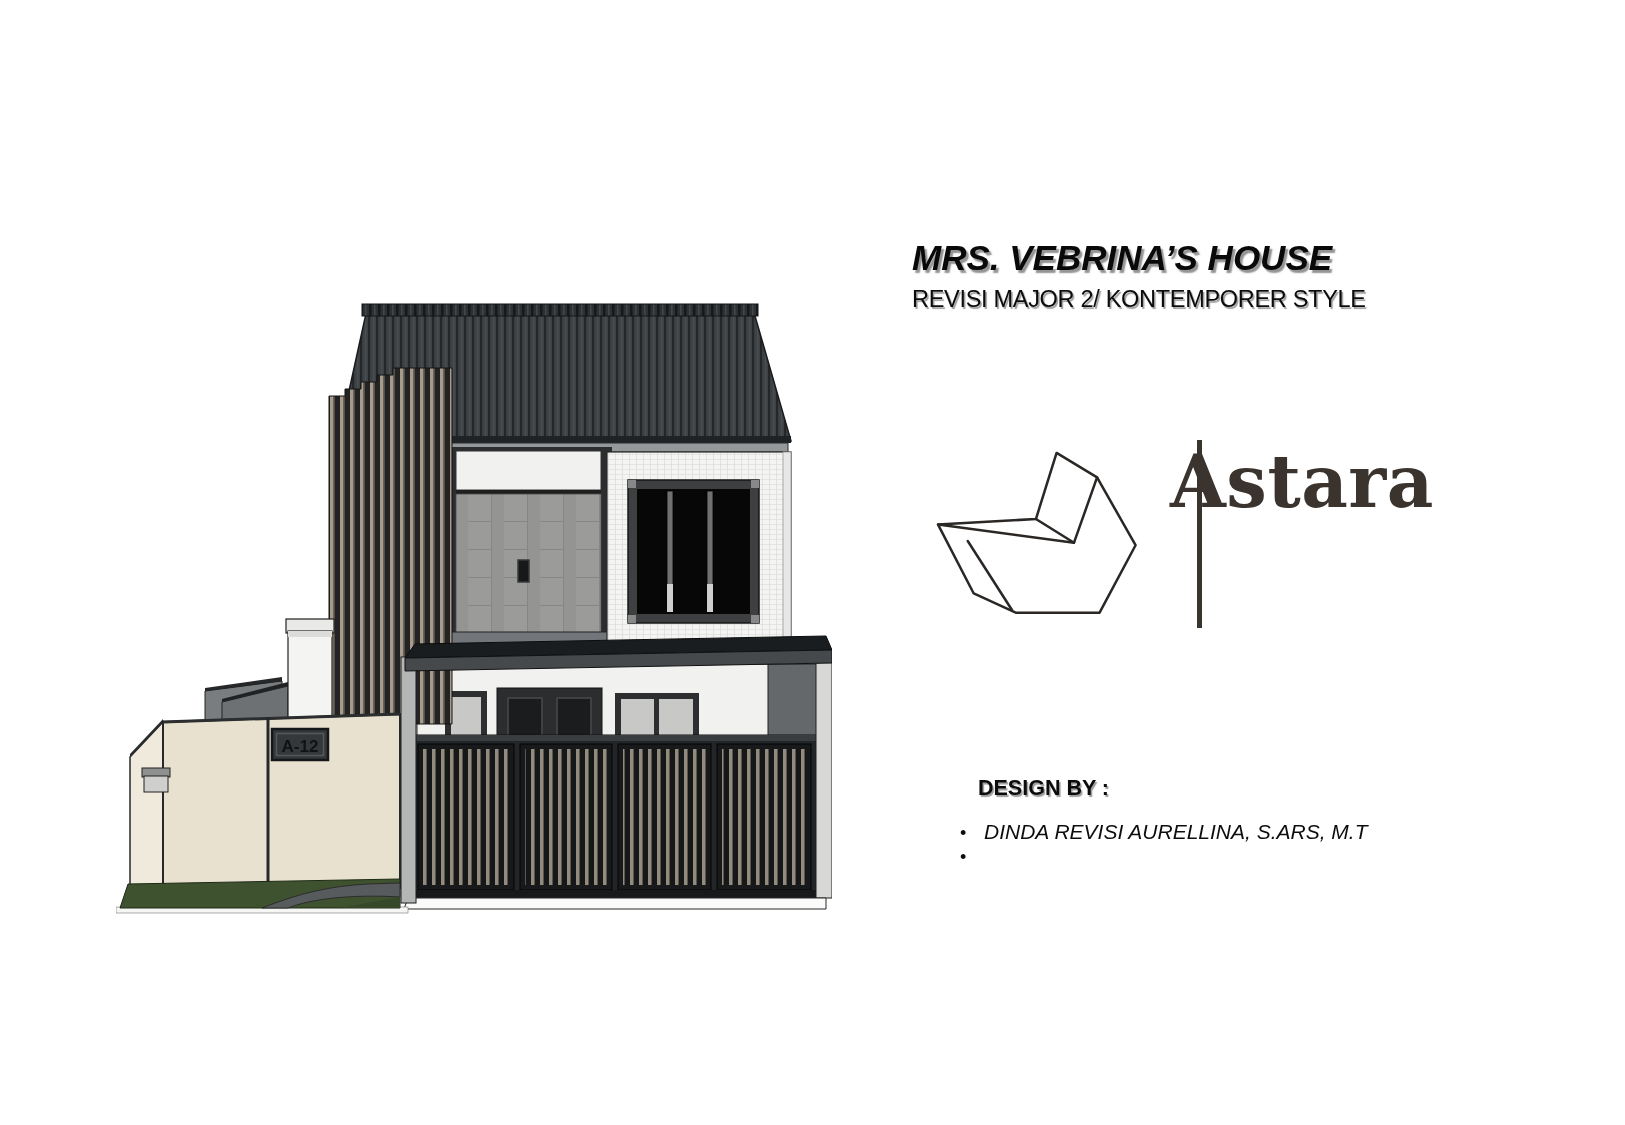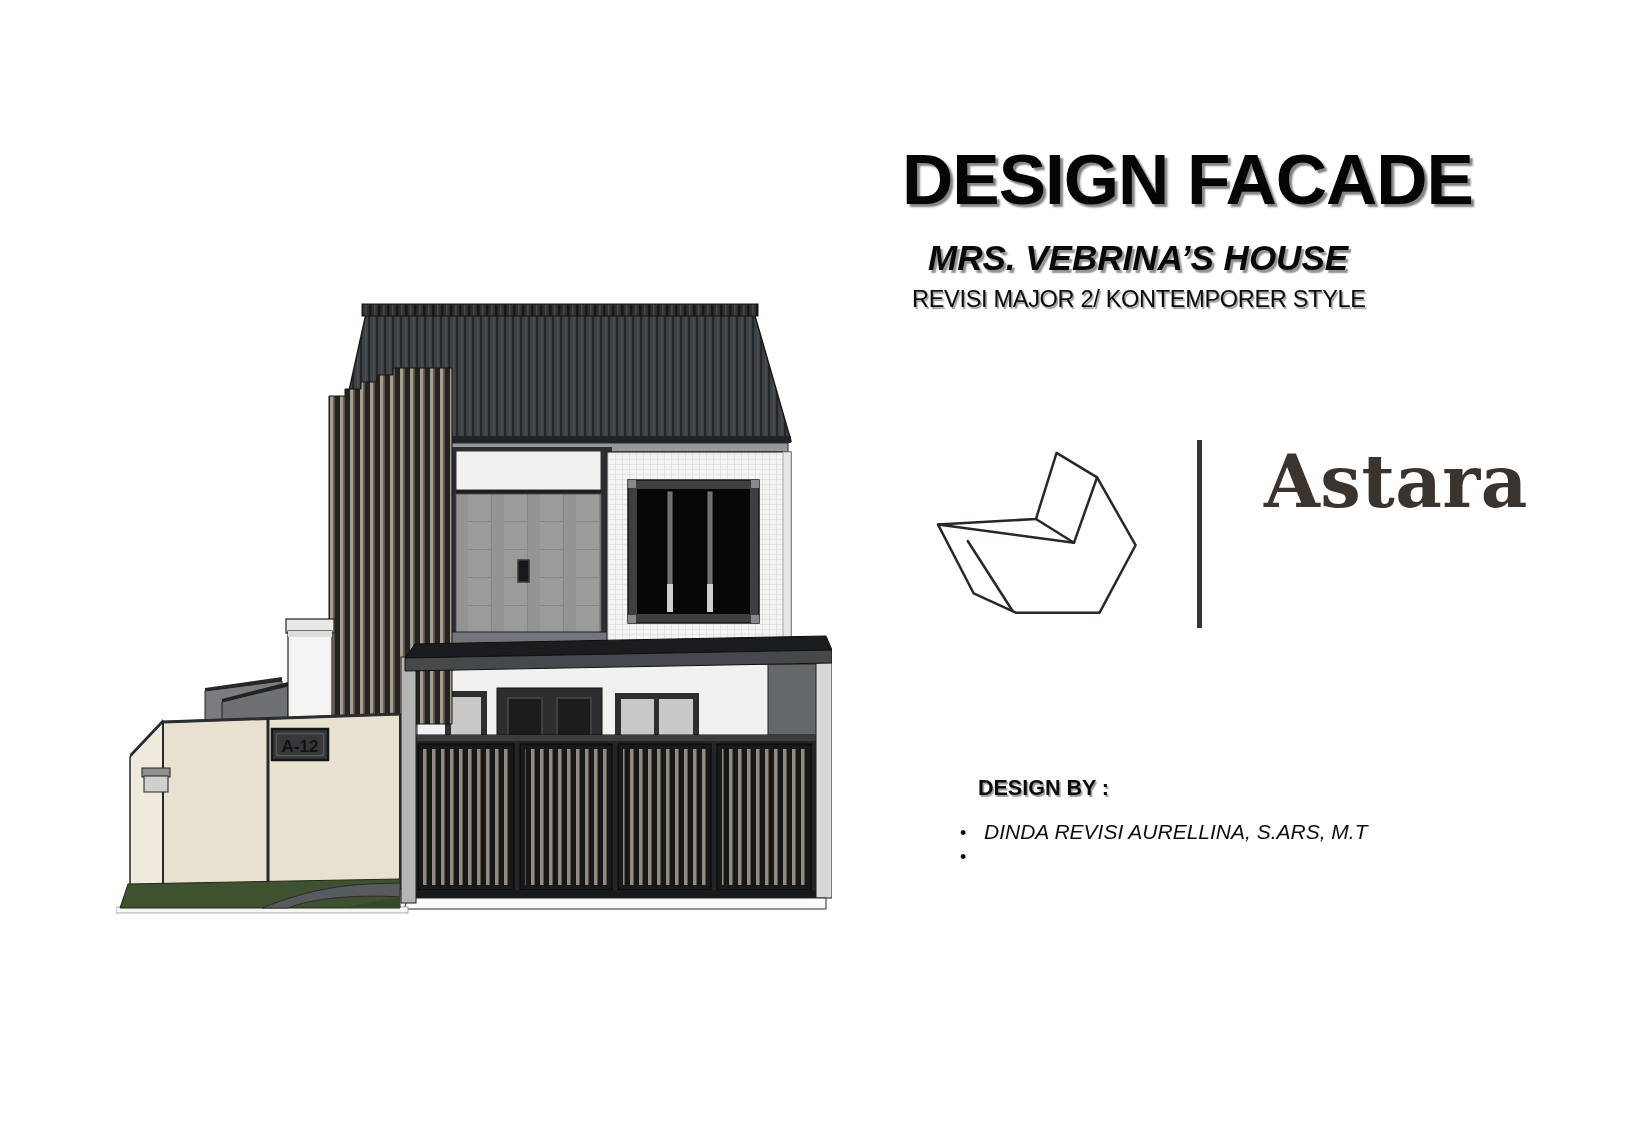--- a/index.html
+++ b/index.html
@@ -3,27 +3,27 @@
 <meta charset="utf-8">
 <style>
   html,body{margin:0;padding:0;background:#ffffff;}
   .page{position:relative;width:1625px;height:1125px;background:#ffffff;overflow:hidden;
         font-family:"Liberation Sans",sans-serif;color:#0a0a0a;}
   .abs{position:absolute;}
 
   .title{left:902px;top:144px;font-size:71px;font-weight:bold;letter-spacing:-1px;line-height:1;
          color:#050505;text-shadow:3px 3px 2px rgba(90,90,90,.75);white-space:nowrap;}
   .subtitle{left:912px;top:240px;font-size:35px;font-weight:bold;font-style:italic;line-height:1;
-            color:#090909;text-shadow:2.5px 2.5px 1.5px rgba(100,100,100,.7);white-space:nowrap;margin-left:16px;}
+            color:#090909;text-shadow:2.5px 2.5px 1.5px rgba(100,100,100,.7);white-space:nowrap;}
   .revision{left:912px;top:288px;font-size:23.5px;letter-spacing:-0.3px;line-height:1;
             color:#0c0c0c;text-shadow:1.5px 1.5px 1px rgba(130,130,130,.8);white-space:nowrap;text-align:right;}
 
   .logo-mark{left:930px;top:443px;}
   .logo-divider{left:1197px;top:440px;width:5px;height:188px;background:#3a342f;}
-  .logo-text{left:1264px;top:445px;font-family:"DejaVu Serif","Liberation Serif",serif;
+  .logo-text{left:1170px;top:445px;font-family:"DejaVu Serif","Liberation Serif",serif;
              font-weight:bold;font-size:72px;line-height:73px;color:#3b342e;letter-spacing:0.5px;
              white-space:nowrap;}
 
   .credits-heading{left:978px;top:778px;font-size:21.5px;font-weight:bold;line-height:1;
                    color:#0b0b0b;text-shadow:1.5px 1.5px 1px rgba(130,130,130,.8);white-space:nowrap;}
   .designers{left:960px;top:820px;font-size:21px;font-style:italic;line-height:24px;color:#0d0d0d;}
   .designer-row{display:flex;align-items:baseline;white-space:nowrap;}
   .designer-row .bullet{font-style:normal;width:24px;font-size:18px;}
 
   .house{left:116px;top:266px;}
@@ -172,21 +172,20 @@
     </g>
 
     <g>
       <rect x="116" y="907" width="292" height="6" fill="#f6f6f4" stroke="#777" stroke-width="0.6"></rect>
       <polygon points="128,884 400,879 400,908 120,908" fill="#3f5230" stroke="#1d2a16" stroke-width="1"></polygon>
       <path d="M 262,908 C 300,893 330,886 368,884 L 400,883 L 400,897 C 352,894 310,899 288,908 Z" fill="#585b5d" stroke="#222" stroke-width="0.8"></path>
       <polygon points="340,908 400,897 400,908" fill="#35482a"></polygon>
     </g>
   </svg>
 
-  <div class="abs title">DESIGN FACADE</div>
   <div class="abs subtitle">MRS. VEBRINA’S HOUSE</div>
   <div class="abs revision">REVISI MAJOR 2/ KONTEMPORER STYLE</div>
 
   <div class="abs logo-mark">
     <svg width="215" height="182" viewBox="25 26 205 168" xmlns="http://www.w3.org/2000/svg" fill="none" stroke="#2b2724" stroke-width="2.4" stroke-linejoin="round" stroke-linecap="round">
       <polyline points="32.7,101 126,95.7 145.7,32.7 184.3,56 221,120.7 186.7,185 106.7,185 66.7,166.7 32.7,101"></polyline>
       <line x1="184.3" y1="56" x2="162.3" y2="118.3"></line>
       <line x1="32.7" y1="101" x2="162.3" y2="118.3"></line>
       <line x1="126" y1="95.7" x2="162.3" y2="118.3"></line>
       <line x1="61" y1="116.7" x2="103.3" y2="182.7"></line>

